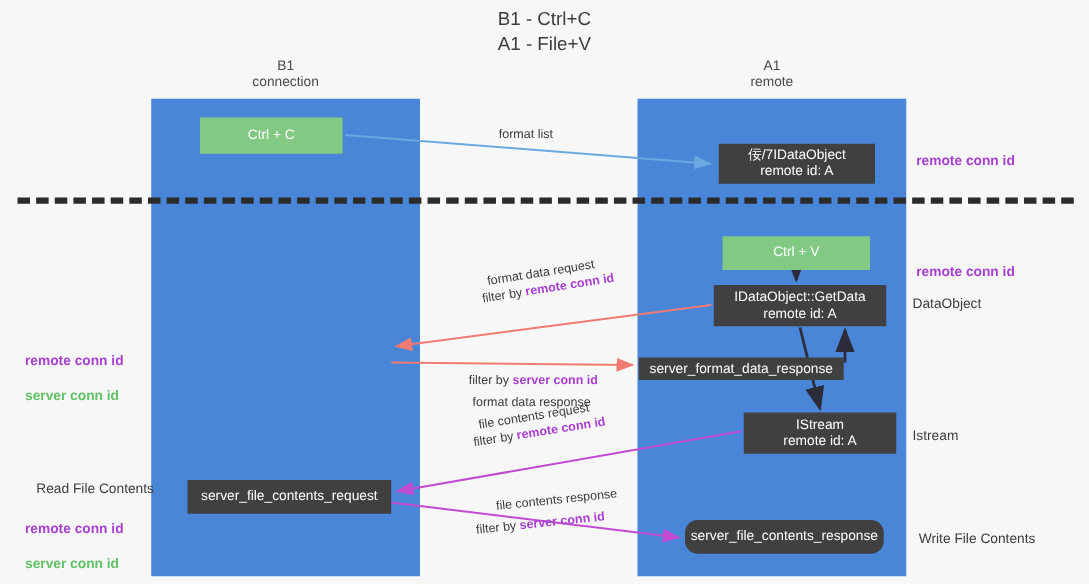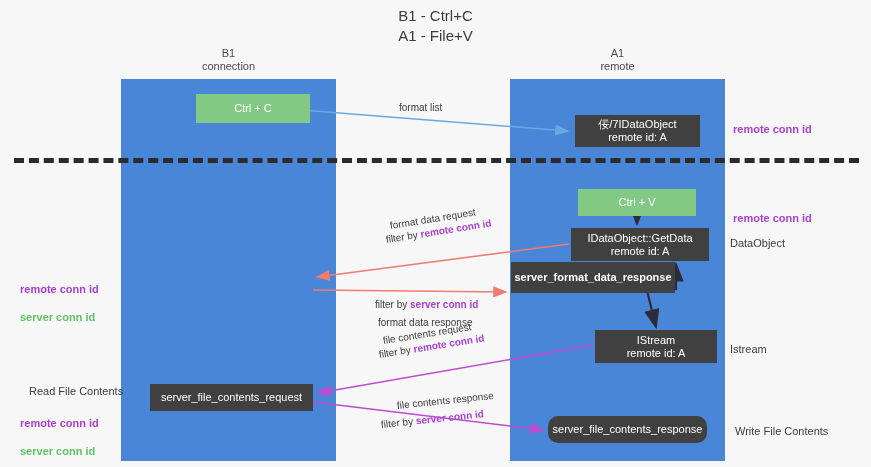--- a/index.html
+++ b/index.html
@@ -39,26 +39,26 @@
   
   .node{
     position:absolute;box-sizing:border-box;
     display:flex;flex-direction:column;align-items:center;justify-content:center;
     color:#ffffff;font-size:11px;line-height:13px;text-align:center;
     white-space:pre-line;
   }
   .node.green{background:#82ca84;}
   .node.orange{background:#404040;}
 
-  #node-ctrlc{left:160px;top:94px;width:114px;height:29px;margin-left:36px;}
+  #node-ctrlc{left:160px;top:94px;width:114px;height:29px;}
   #node-idataobject{left:575px;top:115px;width:125px;height:32px;}
   #node-ctrlv{left:578px;top:189px;width:118px;height:27px;}
   #node-getdata{left:571px;top:228px;width:138px;height:33px;}
   #node-sfdreq{left:152px;top:268px;width:160px;height:27px;}
-  #node-sfdres{left:511px;top:262px;width:164px;height:31px;font-weight:bold;}
+  #node-sfdres{left:511px;top:286px;width:164px;height:18px;}
   #node-istream{left:595px;top:330px;width:122px;height:33px;}
   #node-sfcreq{left:150px;top:384px;width:163px;height:27px;}
   #node-sfcres{left:548px;top:416px;width:159px;height:27px;border-radius:10px;}
 
   
   .side{position:absolute;font-size:11px;line-height:14px;white-space:pre-line;}
   .side.plain{color:#3c3c3c;}
   .conn-remote{color:#a83fd0;font-weight:bold;}
   .conn-server{color:#63c165;font-weight:bold;}
 

